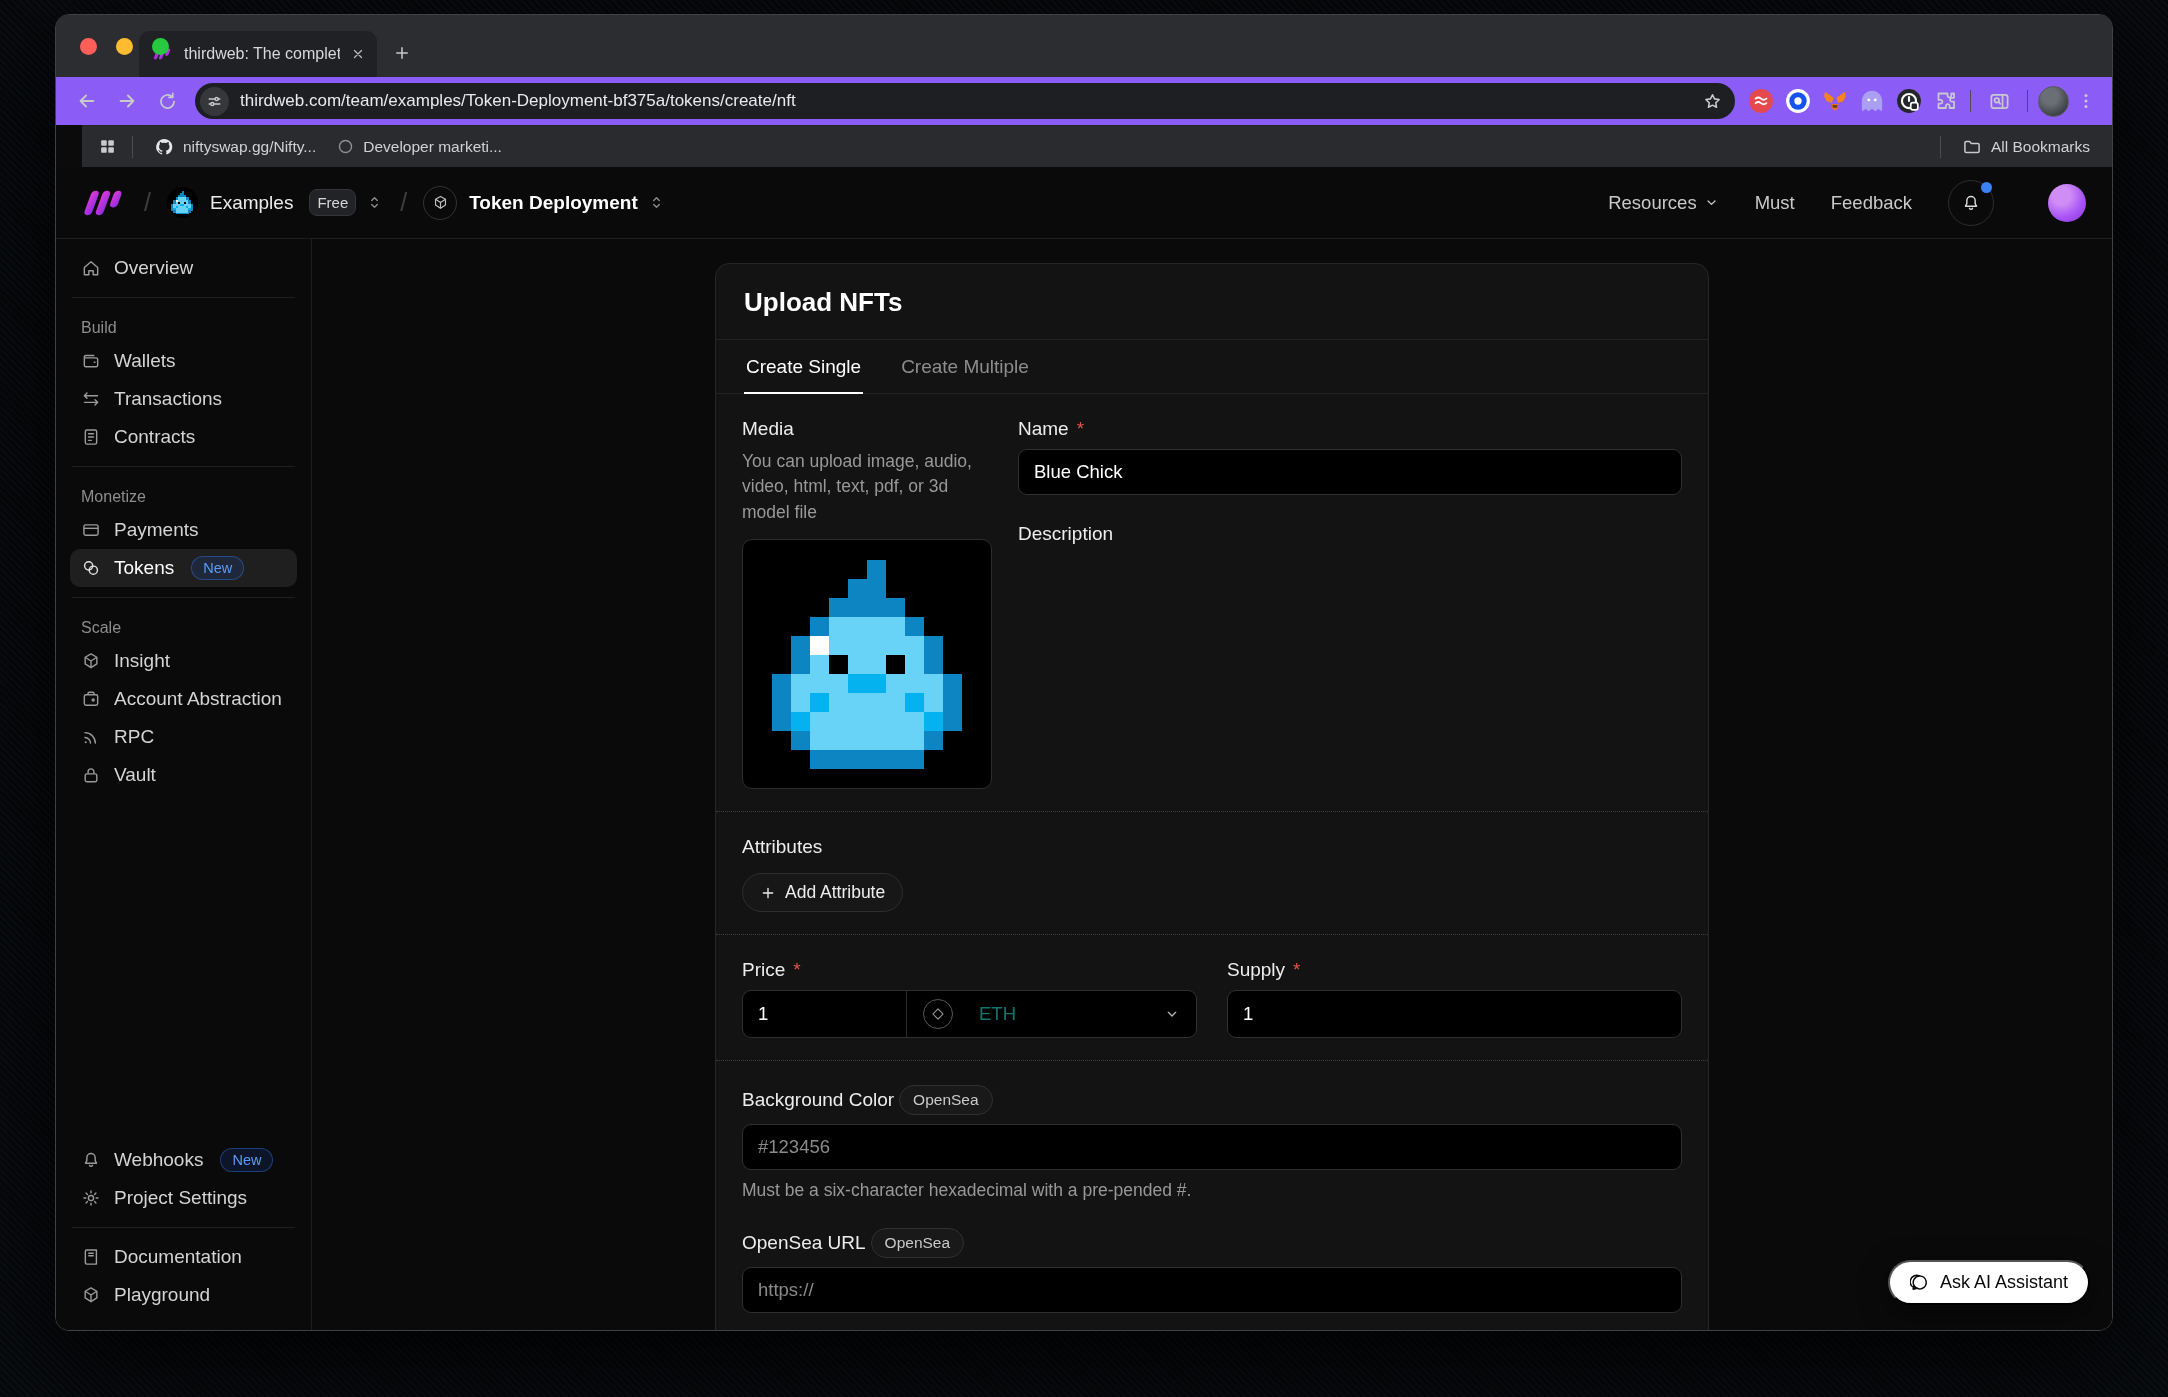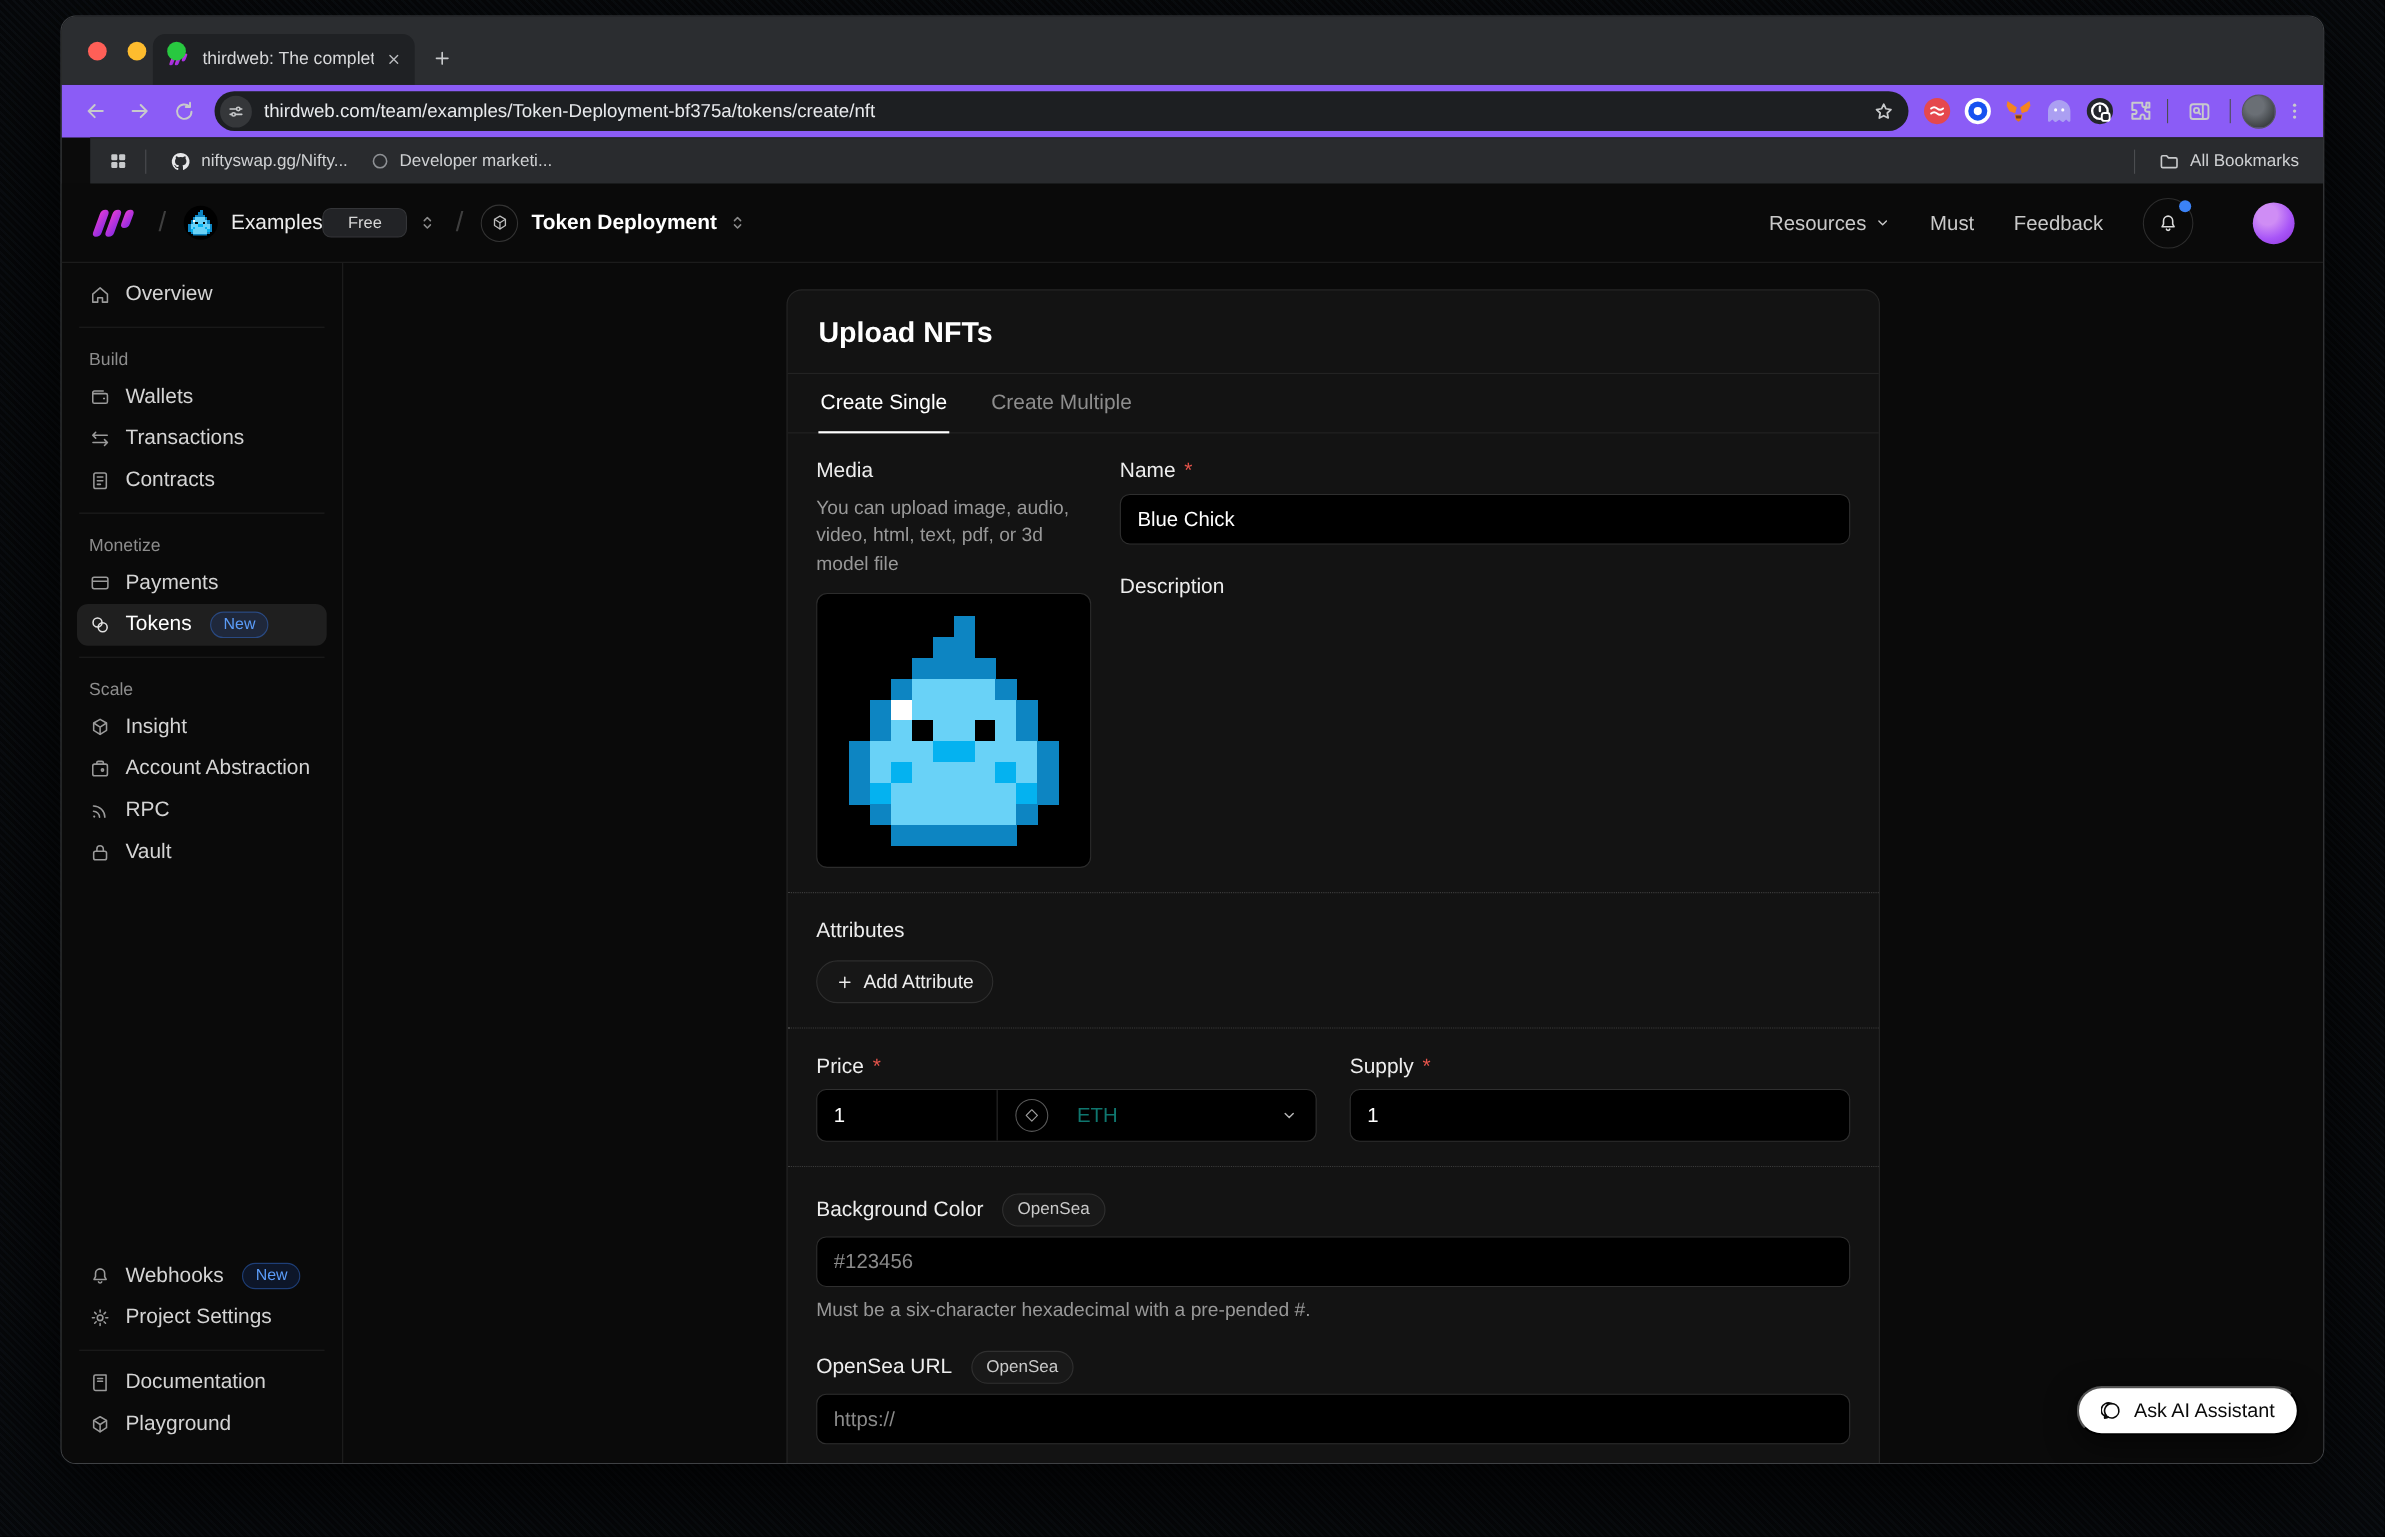--- a/index.html
+++ b/index.html
@@ -48,22 +48,22 @@
   .bm { display:flex; align-items:center; gap:9px; padding:0 6px; }
   .bm-right { margin-left:auto; display:flex; align-items:center; gap:9px; }
 
   
   .app { flex:1; min-height:0; display:flex; flex-direction:column; background:#0a0a0a; }
   .appnav { flex:0 0 72px; display:flex; align-items:center; padding:0 26px; border-bottom:1px solid #1e1e1e; }
   .crumb-sep { color:#3f3f3f; font-size:25px; margin:0 16px; font-weight:300; }
   .crumb-avatar { width:31px; height:31px; border-radius:50%; background:#000; overflow:hidden;
     display:flex; align-items:center; justify-content:center; margin-right:12px; }
   .crumb-name { font-size:19px; color:#ececec; }
-  .plan-badge { margin-left:0; font-size:15px; color:#d6d6d6; background:#222326; border:1px solid #343538;
-    border-radius:8px; padding:4px 22px; }
+  .plan-badge { margin-left:16px; font-size:15px; color:#d6d6d6; background:#222326; border:1px solid #343538;
+    border-radius:8px; padding:4px 7px; }
   .updown { color:#8a8a8a; margin-left:9px; }
   .cube-circle { width:34px; height:34px; border-radius:50%; border:1px solid #333; color:#bdbdbd;
     display:flex; align-items:center; justify-content:center; margin-right:12px; }
   .crumb-project { font-size:19px; font-weight:700; color:#fff; }
   .nav-right { margin-left:auto; display:flex; align-items:center; gap:36px; }
   .nav-link { font-size:18.5px; color:#c9c9c9; display:flex; align-items:center; gap:7px; }
   .bell-wrap { position:relative; width:46px; height:46px; border:1px solid #2d2d2d; border-radius:50%;
     display:flex; align-items:center; justify-content:center; color:#dcdcdc; }
   .bell-dot { position:absolute; top:1px; right:1px; width:11px; height:11px; border-radius:50%; background:#3b82f6; }
   .user-avatar { width:38px; height:38px; border-radius:50%; margin-left:18px;
@@ -124,21 +124,21 @@
   .joined { display:flex; margin-top:9px; height:48px; background:#000; border:1px solid #2f2f2f;
     border-radius:9px; overflow:hidden; }
   .joined input { width:164px; background:transparent; border:none; border-right:1px solid #2a2a2a;
     color:#fff; font-size:18.5px; padding:0 15px; outline:none; font-family:inherit; }
   .cur-sel { flex:1; display:flex; align-items:center; gap:26px; padding:0 16px; color:#0f766e; font-size:18.5px; }
   .cur-ico { width:30px; height:30px; border:1.5px solid #575757; border-radius:50%; color:#9b9b9b;
     display:flex; align-items:center; justify-content:center; }
   .cur-chev { margin-left:auto; color:#b5b5b5; }
   .mt9 { margin-top:9px; }
 
-  .os-head { display:flex; align-items:center; gap:17px; }
+  .os-head { display:flex; align-items:center; gap:5px; }
   .os-badge { height:30px; display:flex; align-items:center; padding:0 13px; border:1px solid #303030;
     background:#191919; border-radius:999px; font-size:15.5px; color:#c9c9c9; }
   .os-helper { margin-top:8px; }
   .os-field2 { margin-top:24px; }
 
   .ai-btn { position:absolute; right:22px; bottom:25px; height:45px; display:flex; align-items:center; gap:11px;
     padding:0 20px; background:#fff; color:#0a0a0a; border-radius:999px; font-size:18px; font-weight:500;
     box-shadow:0 8px 28px rgba(0,0,0,.55); }
 </style>
 </head>

